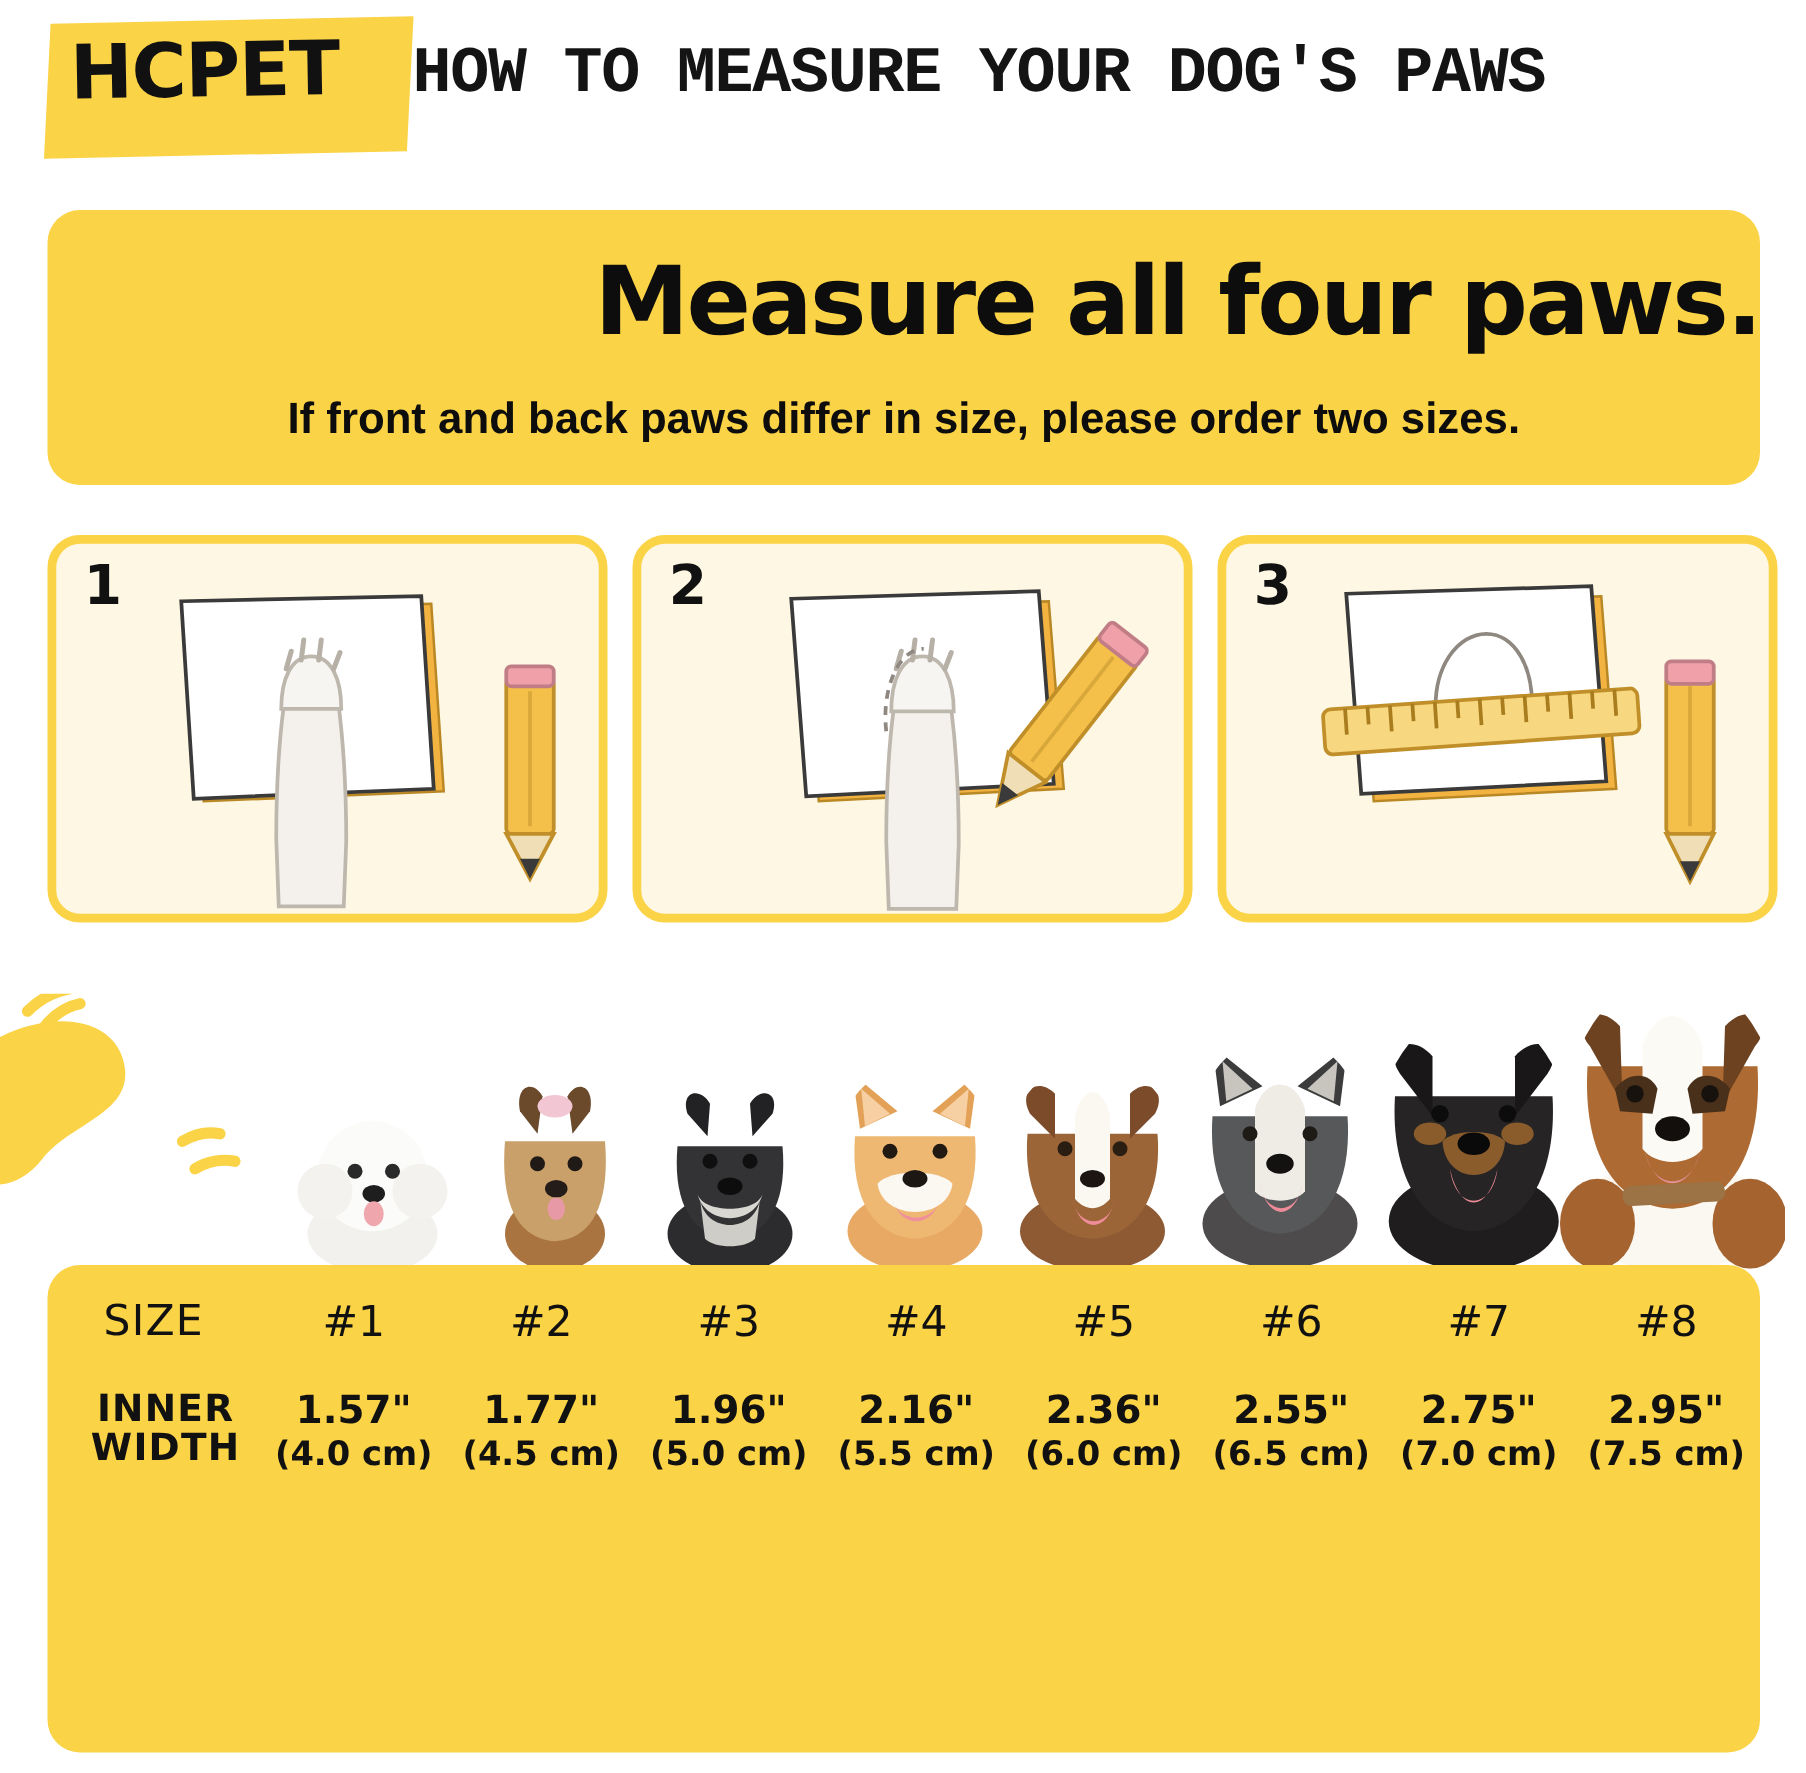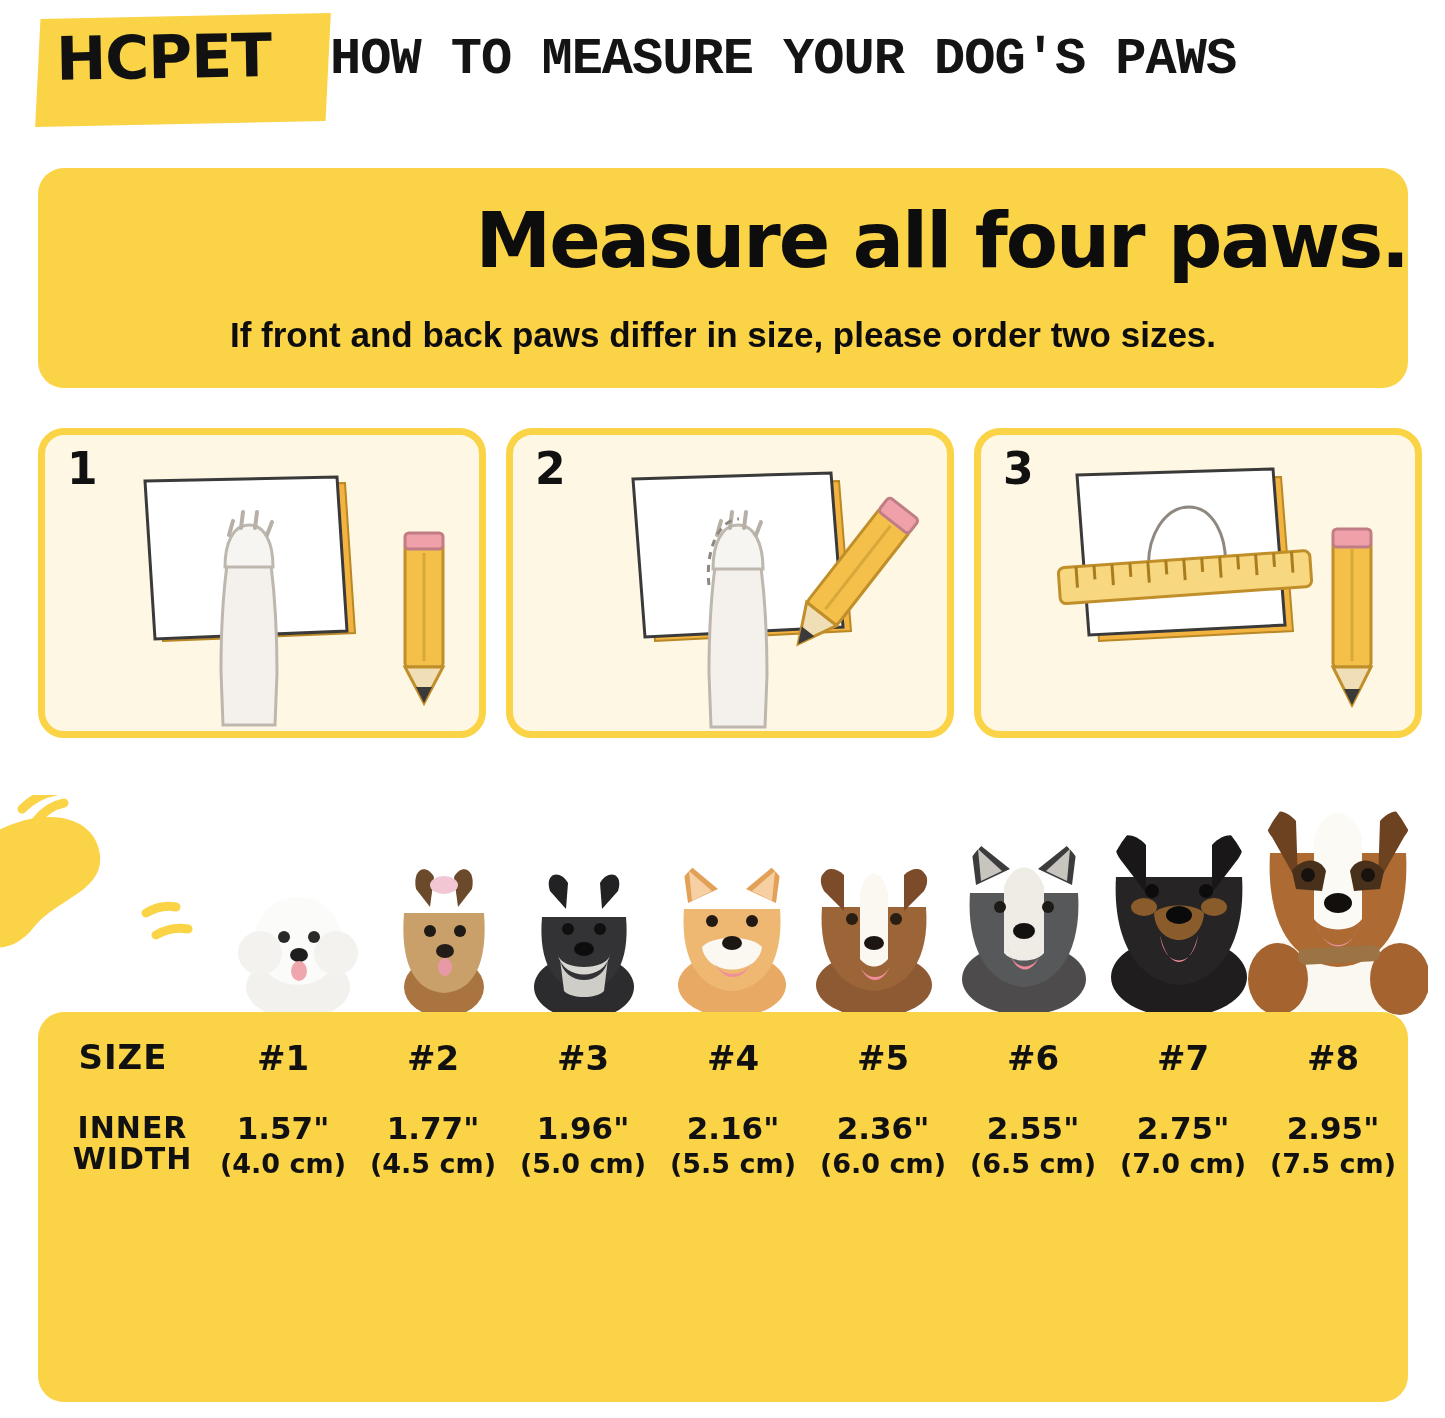--- a/index.html
+++ b/index.html
@@ -168,21 +168,21 @@
     line-height: 1.05;
     padding-left: 20px;
   }
   .row-label .sub {
     display: block;
     font-size: 23px;
     letter-spacing: 0;
   }
   .hdr-cell {
     font-family: "DejaVu Sans", sans-serif;
-    font-weight: bold;
+    font-weight: normal;
     font-size: 34px;
     padding: 26px 0 12px 0;
     margin-top: 41px;
   }
   .width-cell {
     font-family: "DejaVu Sans", sans-serif;
     font-weight: bold;
     font-size: 31px;
     line-height: 1.08;
     padding: 22px 0 18px 0;

